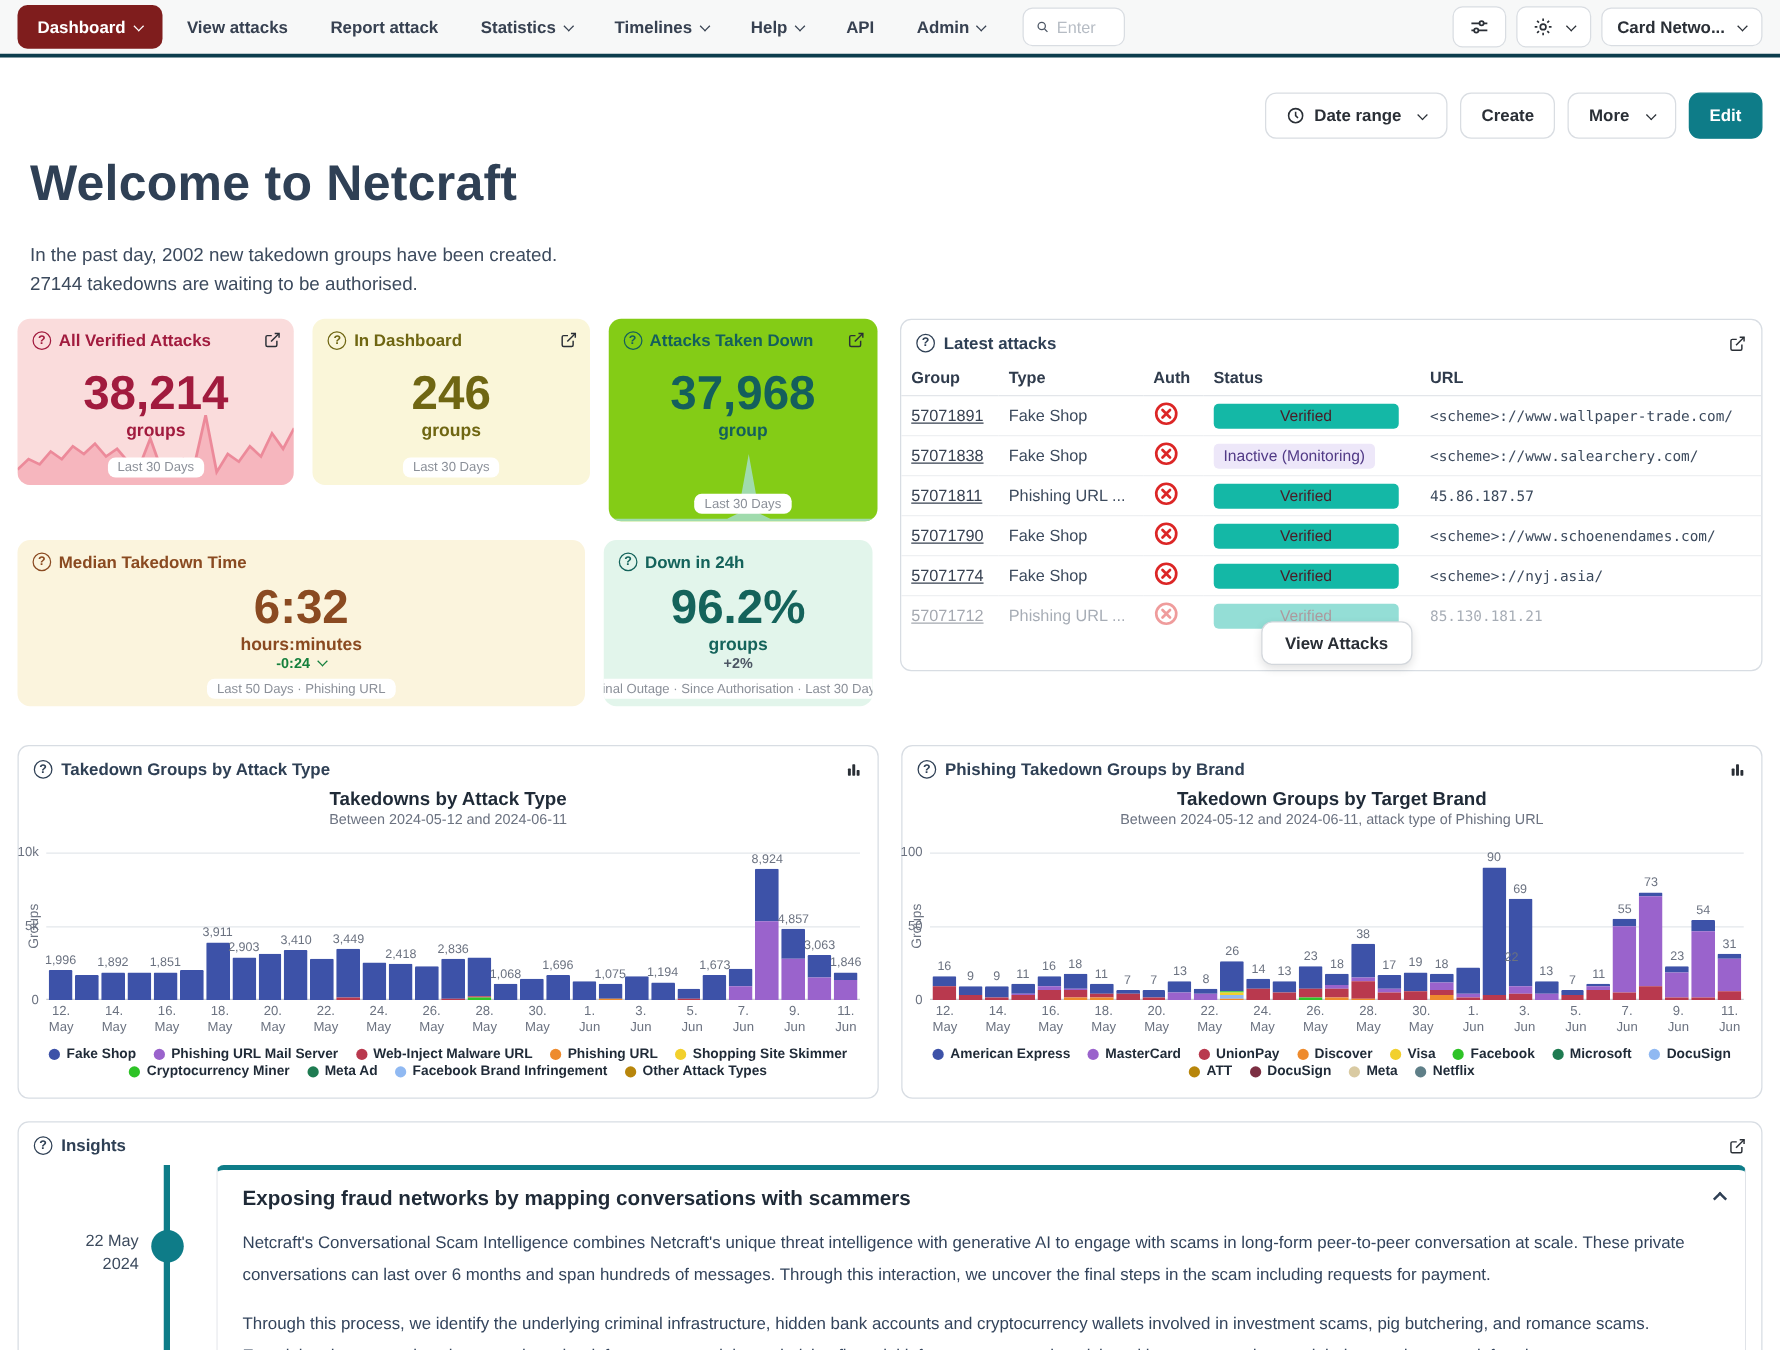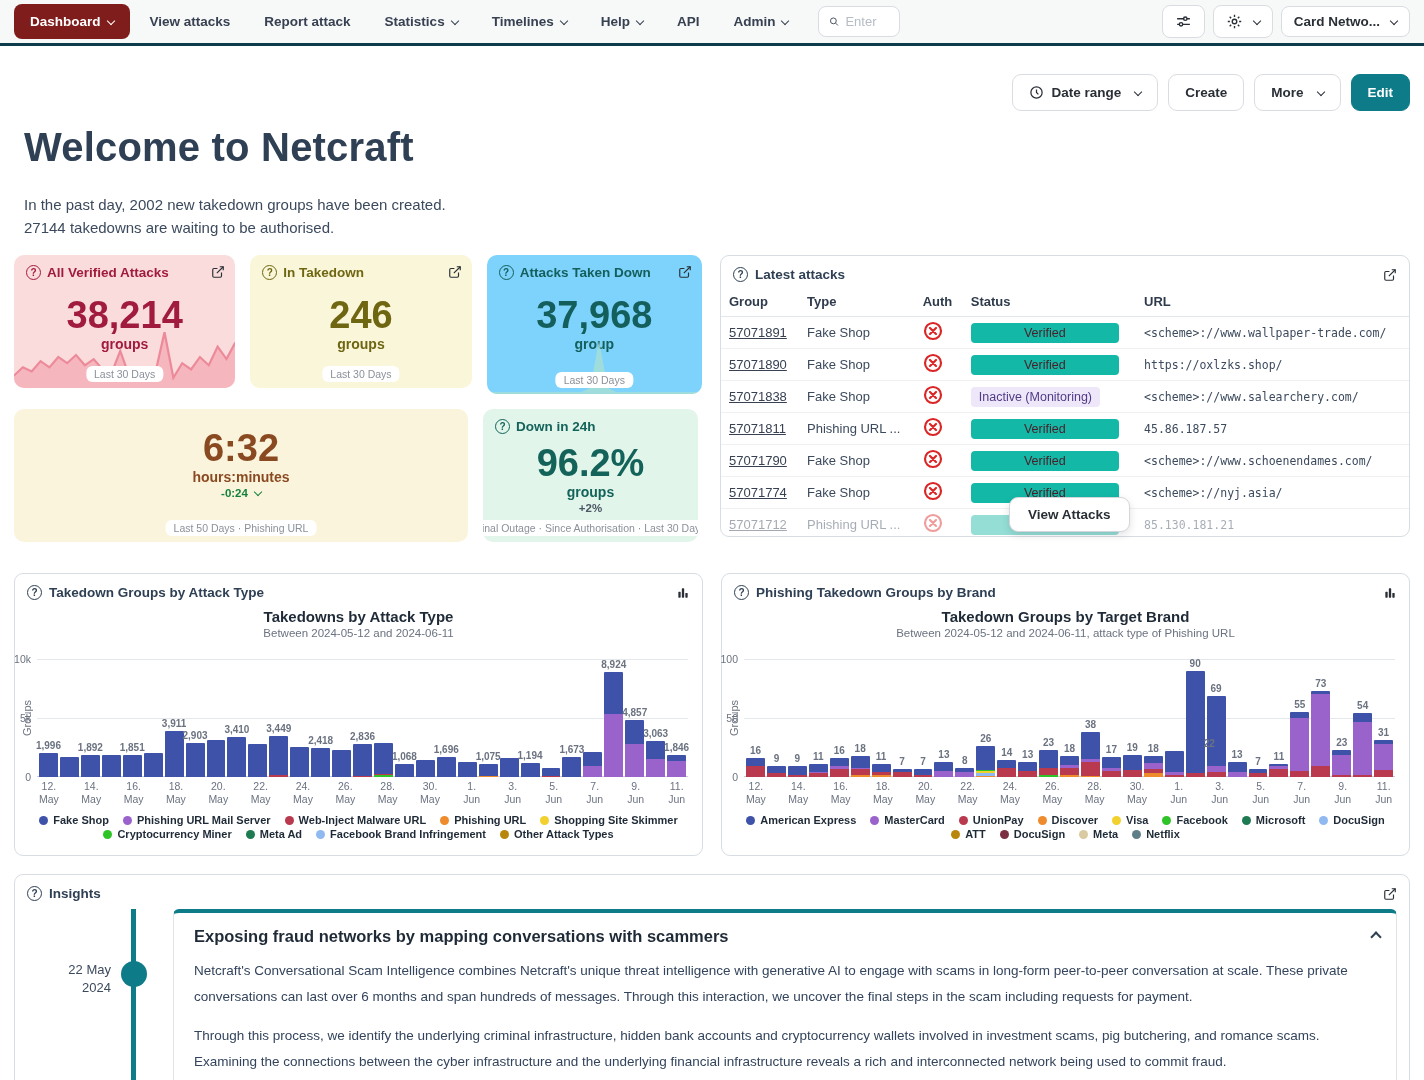--- a/index.html
+++ b/index.html
@@ -46,21 +46,21 @@
   .card .head { display:flex; align-items:center; gap:6px; font-size:13.5px; font-weight:700; }
   .card .ext { position:absolute; top:10px; right:10px; }
   .card .big { font-size:38px; font-weight:800; text-align:center; line-height:1.05; margin-top:16px; }
   .card .unit { font-size:14px; font-weight:700; text-align:center; }
   .card .delta { font-size:11.5px; font-weight:700; text-align:center; color:#15803d; margin-top:2px; }
   .card .chip { position:absolute; left:50%; transform:translateX(-50%); bottom:6px;
     background:#fff; border-radius:6px; padding:2px 8px; font-size:10.5px; color:#8b9099; white-space:nowrap; }
   .card svg.spark { position:absolute; left:0; right:0; bottom:0; width:100%; height:62px; }
   .c-pink { background:#fadcdc; color:#a11b3e; height:133px; width:222px; }
   .c-yellow { background:#faf6d9; color:#6f6612; height:133px; width:222px; }
-  .c-mint { background:#7dd3fc; color:#145f5c; height:139px; width:216px; }
+  .c-mint { background:#84cc16; color:#145f5c; height:162px; width:216px; }
   .c-cream { background:#fbf4dd; color:#8a4a21; height:133px; width:454px; }
   .c-mint2 { background:#e2f5eb; color:#14635b; height:133px; width:215px; }
   .c-cream .big, .c-mint2 .big { margin-top:10px; }
   .qicon { width:15px; height:15px; border:1.4px solid currentColor; border-radius:50%;
     display:inline-flex; align-items:center; justify-content:center; font-size:10px; font-weight:700; flex:none; }
   .qicon::before { content:"?"; }
 
   
   .panel { border:1px solid #d8dde3; border-radius:9px; background:#fff; position:relative; }
   .panel-head { display:flex; align-items:center; gap:7px; padding:11px 12px 8px;
@@ -96,21 +96,21 @@
   .plot { position:relative; height:118px; margin:14px 4px 0 4px; }
   .gridline { position:absolute; left:0; right:0; height:1px; background:#e4e7eb; }
   .baseline { position:absolute; left:0; right:0; bottom:0; height:1px; background:#c9cdd3; }
   .ytick { position:absolute; right:100%; transform:translateY(-50%); padding-right:6px;
     font-size:10.5px; color:#6b7280; white-space:nowrap; }
   .bars { position:absolute; inset:0; display:flex; align-items:flex-end; gap:2px; padding:0 2px; }
   .bar-col { flex:1; position:relative; height:100%; display:flex; align-items:flex-end; }
   .bar-stack { width:100%; display:flex; flex-direction:column-reverse; border-radius:1px 1px 0 0; overflow:hidden; }
   .seg { width:100%; }
   .bar-label { position:absolute; left:50%; transform:translateX(-50%); font-size:10px;
-    color:#6b7280; white-space:nowrap; z-index:2;font-weight:bold; }
+    color:#6b7280; white-space:nowrap; z-index:2; }
   .xlabels { display:flex; gap:2px; padding:3px 6px 0 6px; }
   .x-label { flex:1; text-align:center; font-size:10.5px; color:#6b7280; line-height:1.25; }
   .legend { display:flex; flex-wrap:wrap; justify-content:center; column-gap:14px; row-gap:2px;
     padding:8px 20px 0; font-size:11px; color:#1f2a37; font-weight:600; }
   .legend-item { display:flex; align-items:center; gap:5px; }
   .legend-item .dot { width:9px; height:9px; border-radius:50%; flex:none; }
 
   
   .insights { margin-top:18px; height:222px; overflow:hidden; }
   .insights-body { display:flex; padding:0 12px; }
@@ -213,21 +213,21 @@
               <path d="M0,24 L4,20 8,22 12,17 16,20 20,15 24,18 28,14 32,19 36,16 40,21 44,23 48,12 52,24 56,26 60,20 64,22 68,3 72,25 76,18 80,21 84,15 88,19 92,10 96,16 100,8 L100,30 0,30 Z" fill="#f4a9b4" opacity="0.75"></path>
               <path d="M0,24 L4,20 8,22 12,17 16,20 20,15 24,18 28,14 32,19 36,16 40,21 44,23 48,12 52,24 56,26 60,20 64,22 68,3 72,25 76,18 80,21 84,15 88,19 92,10 96,16 100,8" fill="none" stroke="#ec8a9a" stroke-width="1"></path>
             </svg>
           <div class="big">38,214</div>
           <div class="unit">groups</div>
           <div class="chip">Last 30 Days</div>
         </div>
         <div class="card c-yellow">
           <div class="head">
               <span class="qicon"></span>
-              <span>In Takedown</span>
+              <span>In Dashboard</span>
             </div>
           <span class="ext">
               <svg class="ic" width="14" height="14" viewBox="0 0 24 24" fill="none" stroke="#2a2f36" stroke-width="2">
                 <path d="M18 13v6a2 2 0 0 1-2 2H5a2 2 0 0 1-2-2V8a2 2 0 0 1 2-2h6"></path>
                 <path d="M15 3h6v6"></path>
                 <path d="M10 14L21 3"></path>
               </svg>
             </span>
           <div class="big">246</div>
           <div class="unit">groups</div>
@@ -248,20 +248,24 @@
           <svg class="spark" viewBox="0 0 100 30" preserveAspectRatio="none">
               <path d="M0,29 L44,29 48,27 52,4 56,27 60,29 100,29 L100,30 0,30 Z" fill="#a8dfd3" opacity="0.8"></path>
             </svg>
           <div class="big">37,968</div>
           <div class="unit">group</div>
           <div class="chip">Last 30 Days</div>
         </div>
       </div>
       <div class="cards-row">
         <div class="card c-cream">
+          <div class="head">
+              <span class="qicon"></span>
+              <span>Median Takedown Time</span>
+            </div>
           <div class="big">6:32</div>
           <div class="unit">hours:minutes</div>
           <div class="delta chev">-0:24</div>
           <div class="chip">Last 50 Days · Phishing URL</div>
         </div>
         <div class="card c-mint2">
           <div class="head">
               <span class="qicon"></span>
               <span>Down in 24h</span>
             </div>
@@ -298,30 +302,20 @@
         <tbody id="attacks-body">
             <tr>
               <td class="grp"><a href="#">57071891</a></td>
               <td>Fake Shop</td>
               <td><svg width="20" height="20" viewBox="0 0 24 24">
                   <circle cx="12" cy="12" r="9.6" fill="none" stroke="#dc2626" stroke-width="2.6"></circle>
                   <path d="M8.4 8.4l7.2 7.2M15.6 8.4l-7.2 7.2" stroke="#dc2626" stroke-width="2.6" stroke-linecap="round"></path>
                 </svg></td>
               <td><span class="badge verified">Verified</span></td>
               <td class="url">&lt;scheme&gt;://www.wallpaper-trade.com/</td>
-            </tr>
-            <tr>
-              <td class="grp"><a href="#">57071890</a></td>
-              <td>Fake Shop</td>
-              <td><svg width="20" height="20" viewBox="0 0 24 24">
-                  <circle cx="12" cy="12" r="9.6" fill="none" stroke="#dc2626" stroke-width="2.6"></circle>
-                  <path d="M8.4 8.4l7.2 7.2M15.6 8.4l-7.2 7.2" stroke="#dc2626" stroke-width="2.6" stroke-linecap="round"></path>
-                </svg></td>
-              <td><span class="badge verified">Verified</span></td>
-              <td class="url">https://oxlzks.shop/</td>
             </tr>
             <tr>
               <td class="grp"><a href="#">57071838</a></td>
               <td>Fake Shop</td>
               <td><svg width="20" height="20" viewBox="0 0 24 24">
                   <circle cx="12" cy="12" r="9.6" fill="none" stroke="#dc2626" stroke-width="2.6"></circle>
                   <path d="M8.4 8.4l7.2 7.2M15.6 8.4l-7.2 7.2" stroke="#dc2626" stroke-width="2.6" stroke-linecap="round"></path>
                 </svg></td>
               <td><span class="badge inactive">Inactive (Monitoring)</span></td>
               <td class="url">&lt;scheme&gt;://www.salearchery.com/</td>

